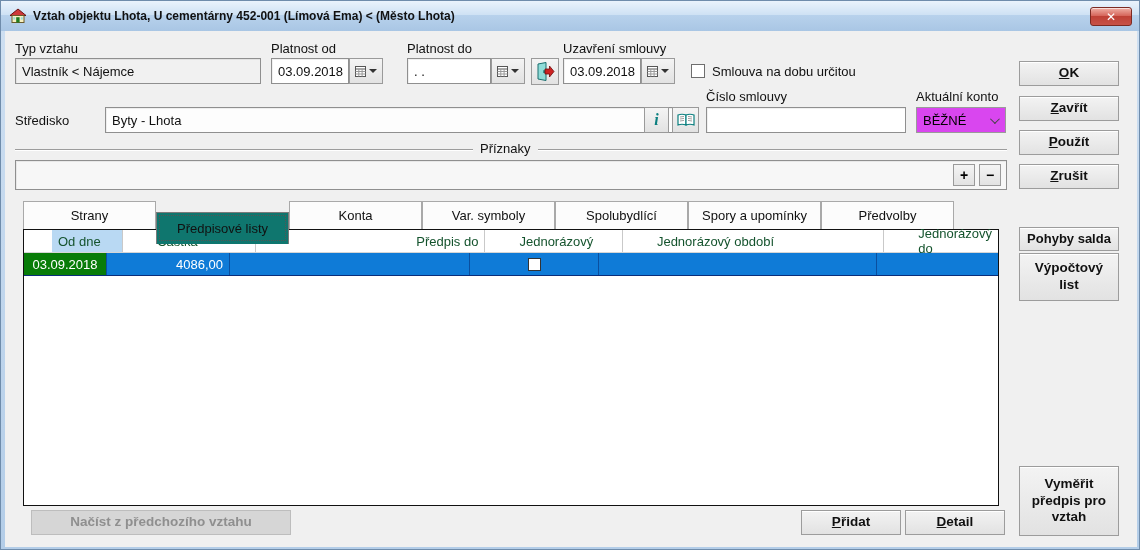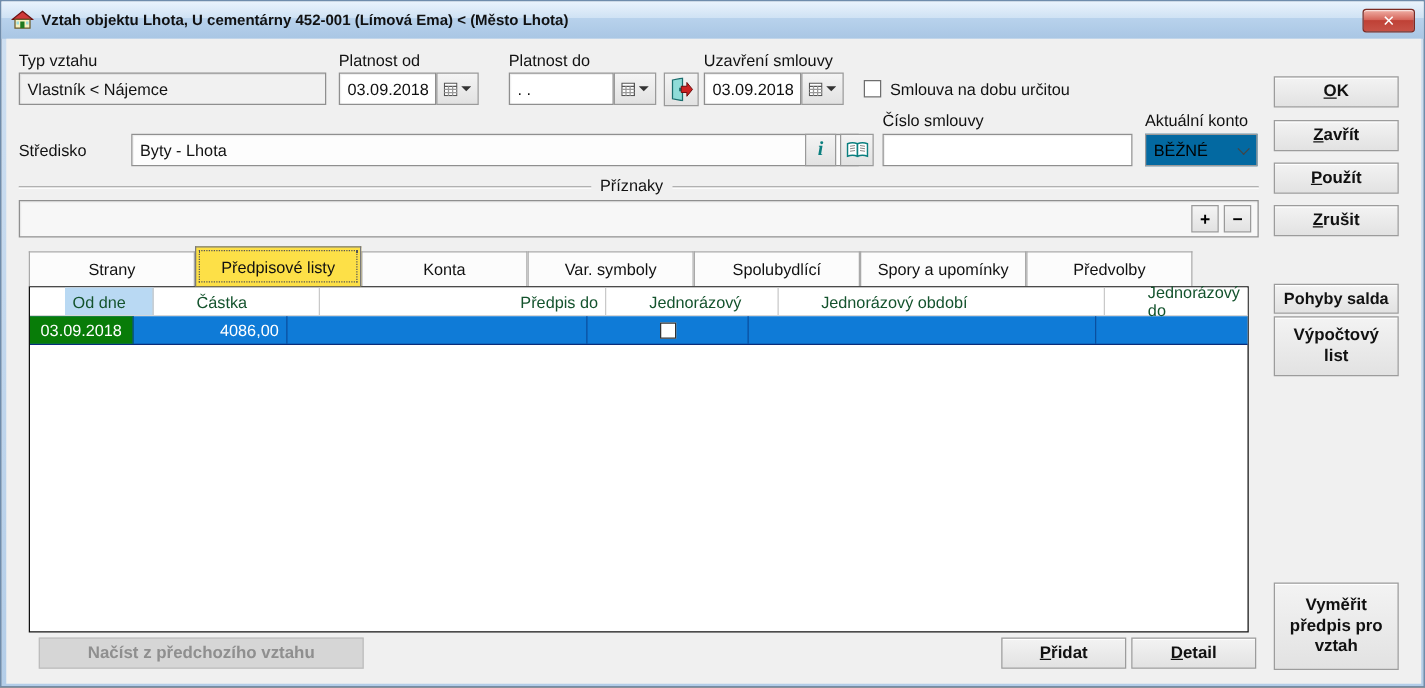--- a/index.html
+++ b/index.html
@@ -17,28 +17,28 @@
   .lbl{position:absolute;font-size:13px;color:#111;white-space:nowrap;}
   .fld{position:absolute;height:26px;border:1px solid #8f8f8f;background:#fff;font-size:13px;color:#111;
     display:flex;align-items:center;padding:0 6px;white-space:nowrap;box-shadow:inset 1px 1px 0 rgba(0,0,0,.06);}
   .fld.readonly{background:#f1f1f1;}
   .smallbtn{position:absolute;height:27px;border:1px solid #9a9a9a;background:linear-gradient(#f4f4f4,#e2e2e2);
     display:flex;align-items:center;justify-content:center;cursor:pointer;}
   .calbtn{width:34px;height:26px;border:1px solid #9a9a9a;background:linear-gradient(#f4f4f4,#e2e2e2);
     display:flex;align-items:center;justify-content:center;gap:3px;cursor:pointer;position:absolute;}
   .caret{width:0;height:0;border-left:4px solid transparent;border-right:4px solid transparent;border-top:4px solid #333;}
   .checkbox{position:absolute;width:14px;height:14px;background:#fff;border:1px solid #6e6e6e;cursor:pointer;}
-  .select{position:absolute;height:26px;border:1px solid #9a9a9a;background:#0369a1;display:flex;align-items:center;
+  .select{position:absolute;height:26px;border:1px solid #9a9a9a;background:#d946ef;display:flex;align-items:center;
     font-size:13px;padding:0 6px;cursor:pointer;}
   .select .chev{position:absolute;right:8px;top:9px;width:7px;height:7px;border-right:1.6px solid #444;border-bottom:1.6px solid #444;transform:rotate(45deg) translateY(-2px);}
   .divider{position:absolute;border-top:1px solid #9c9c9c;border-bottom:1px solid #fff;}
   .divlabel{position:absolute;font-size:13px;color:#111;background:#f0f0f0;padding:0 7px;}
   .tab{position:absolute;top:170px;height:28px;background:#fcfcfc;border:1px solid #a9a9a9;border-bottom:none;
     display:flex;align-items:center;justify-content:center;font-size:13px;color:#111;cursor:pointer;}
-  .tab.active{top:166px;height:32px;background:#fde047;border:1px solid #7a7a7a;border-bottom:none;z-index:5;
+  .tab.active{top:181px;height:32px;background:#0f766e;border:1px solid #7a7a7a;border-bottom:none;z-index:5;
     outline:1px dotted #555;outline-offset:-4px;}
   .table{position:absolute;left:18px;top:198px;width:976px;height:277px;background:#fff;border:1px solid #111;z-index:1;}
   .thead{display:flex;height:23px;background:#fff;border-bottom:1px solid #d6d6d6;}
   .th{font-size:13px;color:#14532d;display:flex;align-items:center;padding:0 6px;border-right:1px solid #c9c9c9;cursor:pointer;margin-left:28px;}
   .th.sorted{background:#b9d9f3;}
   .th.right{justify-content:flex-end;}
   .trow{display:flex;height:23px;background:#0f7bd7;border-bottom:1px solid #0a2d7a;color:#fff;cursor:pointer;}
   .td{font-size:13px;display:flex;align-items:center;padding:0 6px;border-right:1px solid #0a4f9f;}
   .td.green{background:#087c08;justify-content:center;}
   .td.right{justify-content:flex-end;}

